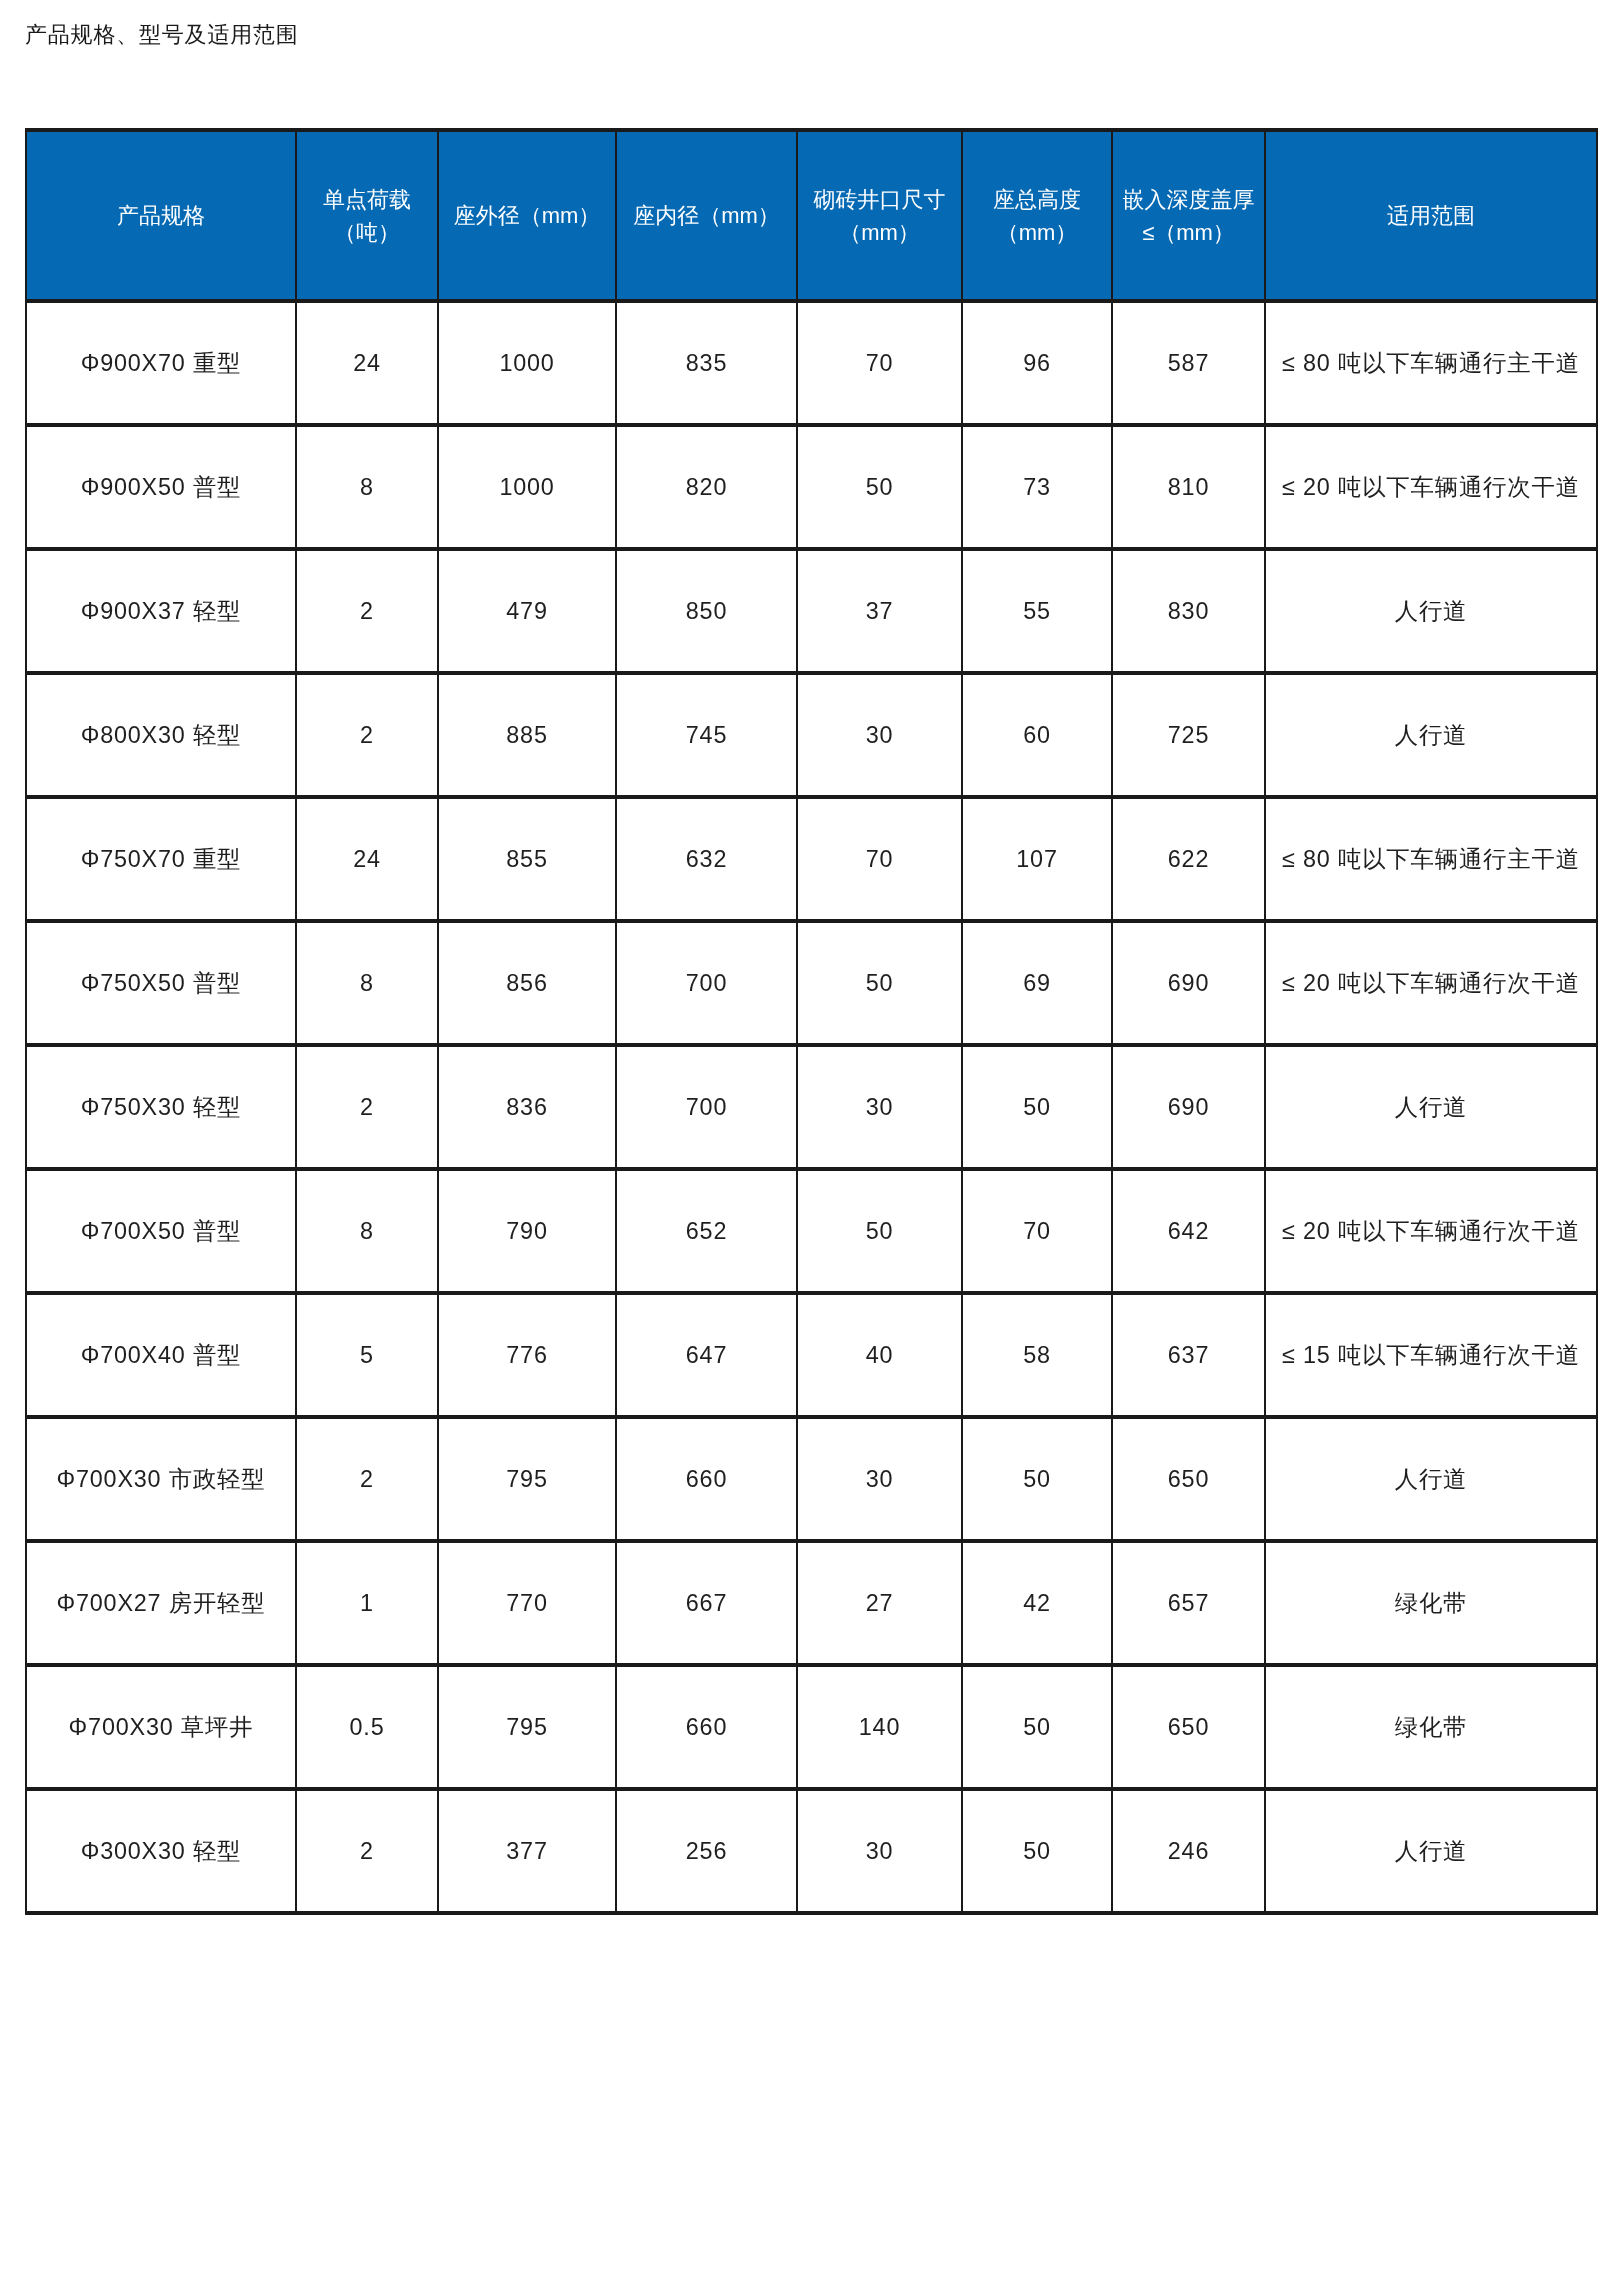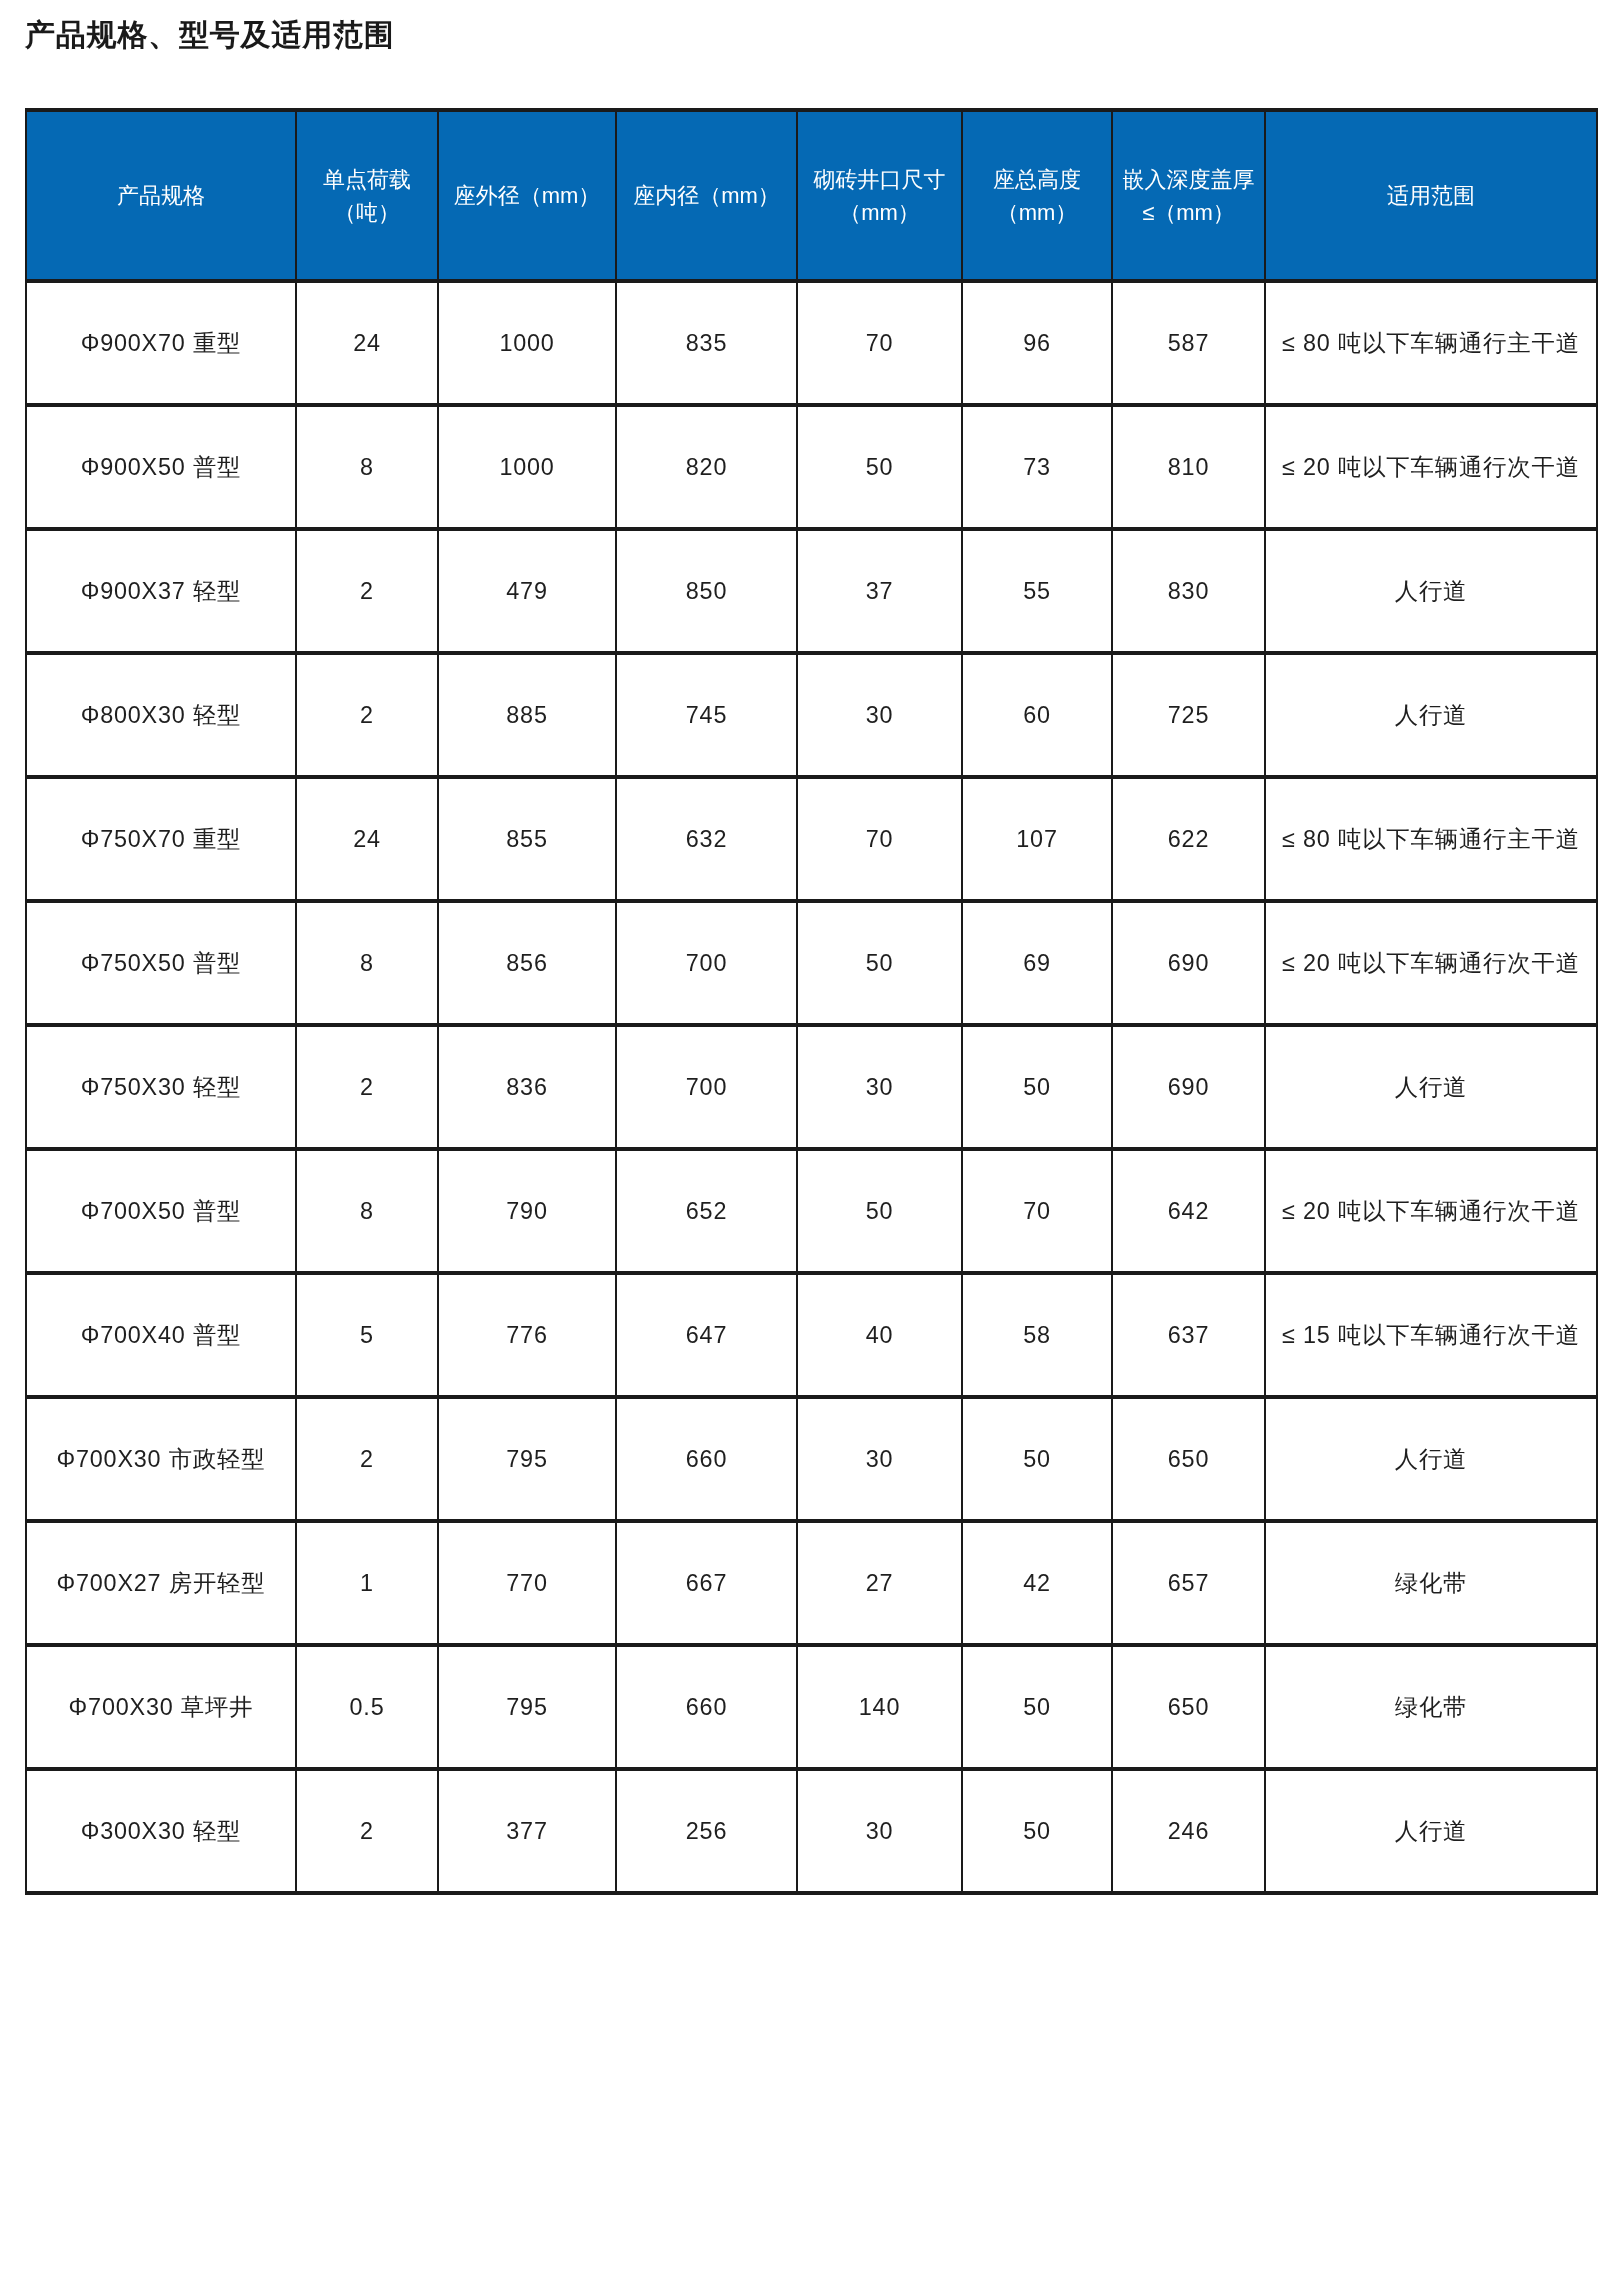--- a/index.html
+++ b/index.html
@@ -6,30 +6,30 @@
   html, body {
     width: 1624px;
     background: #ffffff;
     font-family: "Liberation Sans", "DejaVu Sans", sans-serif;
   }
   body {
     min-height: 2295px;
     padding: 13.4px 0 0 25px;
   }
   .page-title {
-    font-size: 30px;
-    font-weight: 700;
+    font-size: 22px;
+    font-weight: 400;
     color: #1a1a1a;
     letter-spacing: 0.8px;
     line-height: 43px;
   }
   table.spec-table {
     border-collapse: collapse;
     table-layout: fixed;
-    margin-top: 52px;
+    margin-top: 72px;
     width: 1572px;
   }
   table.spec-table th,
   table.spec-table td {
     border-left: 2.5px solid var(--border-color, #1a1a1a);
     border-right: 2.5px solid var(--border-color, #1a1a1a);
     border-top: 4.2px solid var(--border-color, #1a1a1a);
     border-bottom: 4.2px solid var(--border-color, #1a1a1a);
     text-align: center;
     vertical-align: middle;

